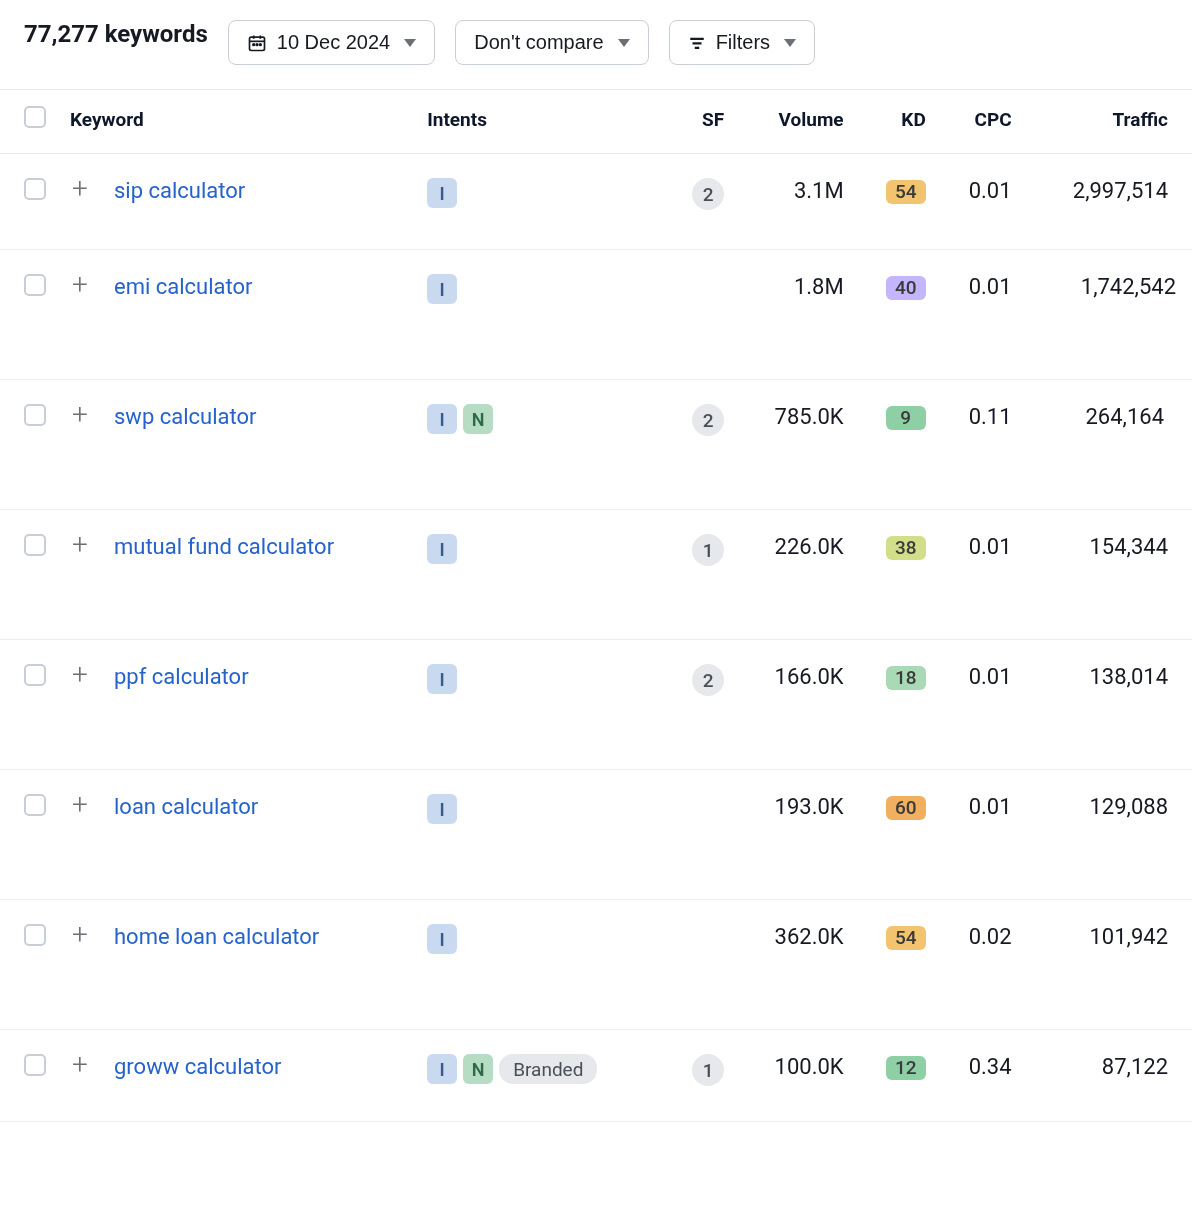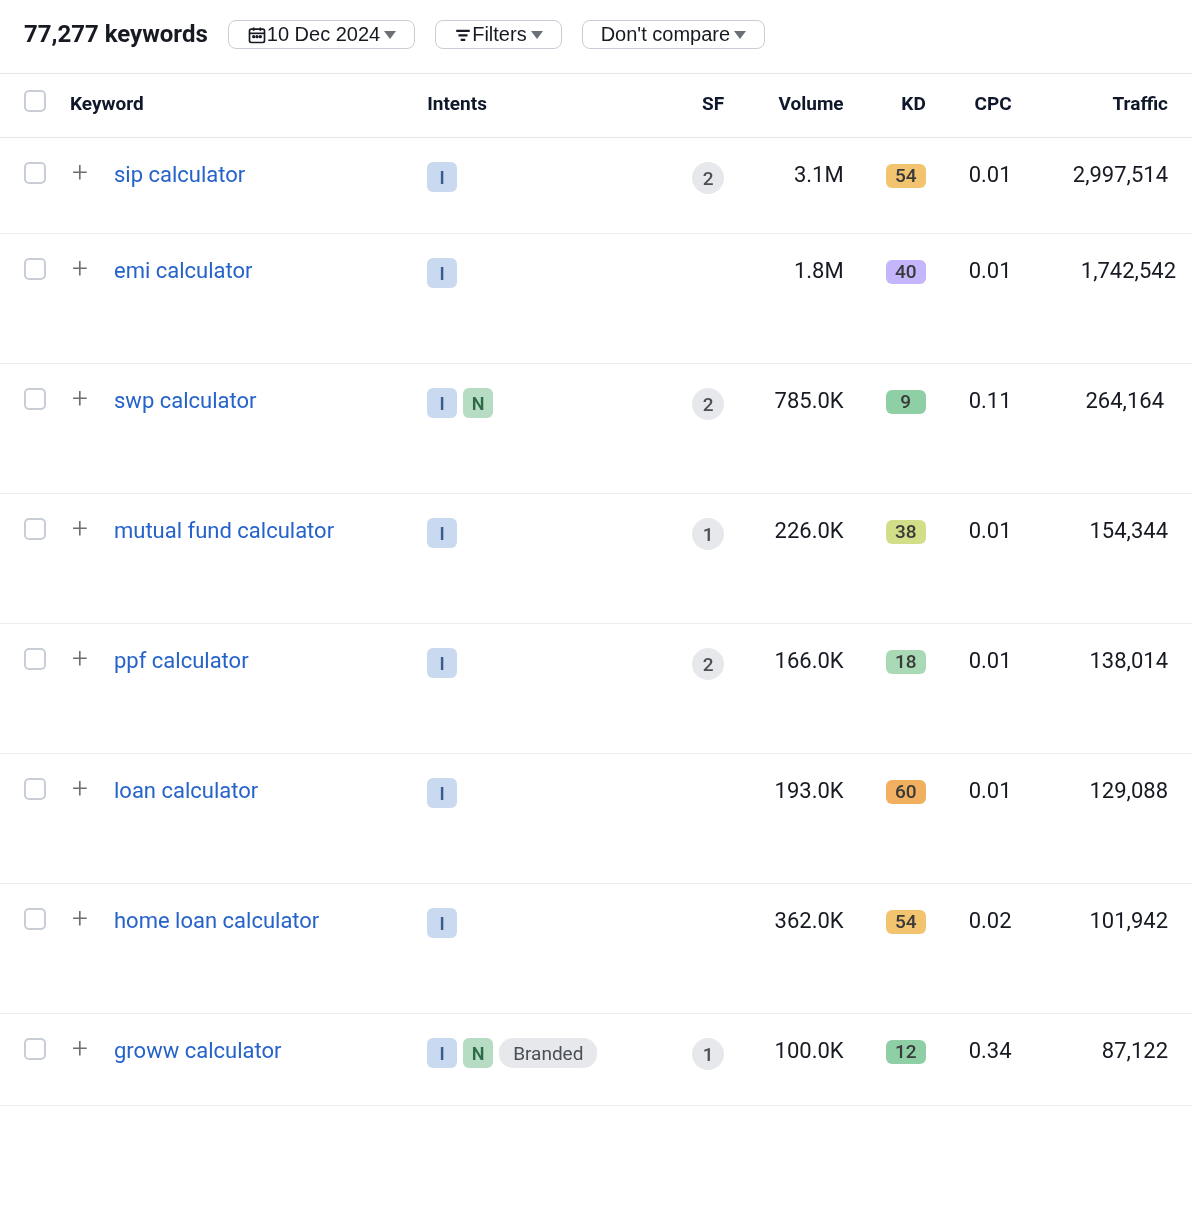--- a/index.html
+++ b/index.html
@@ -20,21 +20,22 @@
     padding: 20px 24px 24px 24px;
   }
   .keywords-count {
     font-size: 24px;
     font-weight: 700;
     color: #171a22;
   }
   .btn {
     display: inline-flex;
     align-items: center;
-    padding: 2px 18px;
+    gap: 10px;
+    padding: 10px 18px;
     border: 1px solid #c9ced6;
     border-radius: 8px;
     background: #fff;
     font-size: 20px;
     color: #171a22;
     cursor: pointer;
     font-weight: 400;
   }
   .btn svg {
     flex-shrink: 0;
@@ -191,31 +192,31 @@
       <line x1="16" y1="3" x2="16" y2="7"></line>
       <circle cx="8" cy="14" r="1" fill="#171a22"></circle>
       <circle cx="12" cy="14" r="1" fill="#171a22"></circle>
       <circle cx="16" cy="14" r="1" fill="#171a22"></circle>
     </svg>
     <span>10 Dec 2024</span>
     <span class="caret"></span>
   </button>
 
   <button class="btn">
+    <span>Don't compare</span>
+    <span class="caret"></span>
+  </button>
+
+  <button class="btn">
     <svg width="18" height="18" viewBox="0 0 24 24" fill="#171a22">
       <rect x="3" y="5" width="18" height="3"></rect>
       <rect x="6" y="11" width="12" height="3"></rect>
       <rect x="9" y="17" width="6" height="3"></rect>
     </svg>
     <span>Filters</span>
-    <span class="caret"></span>
-  </button>
-
-  <button class="btn">
-    <span>Don't compare</span>
     <span class="caret"></span>
   </button>
 </div>
 
 <table class="table">
   <thead>
     <tr>
       <th class="cell-checkbox">
         <span class="checkbox"></span>
       </th>

